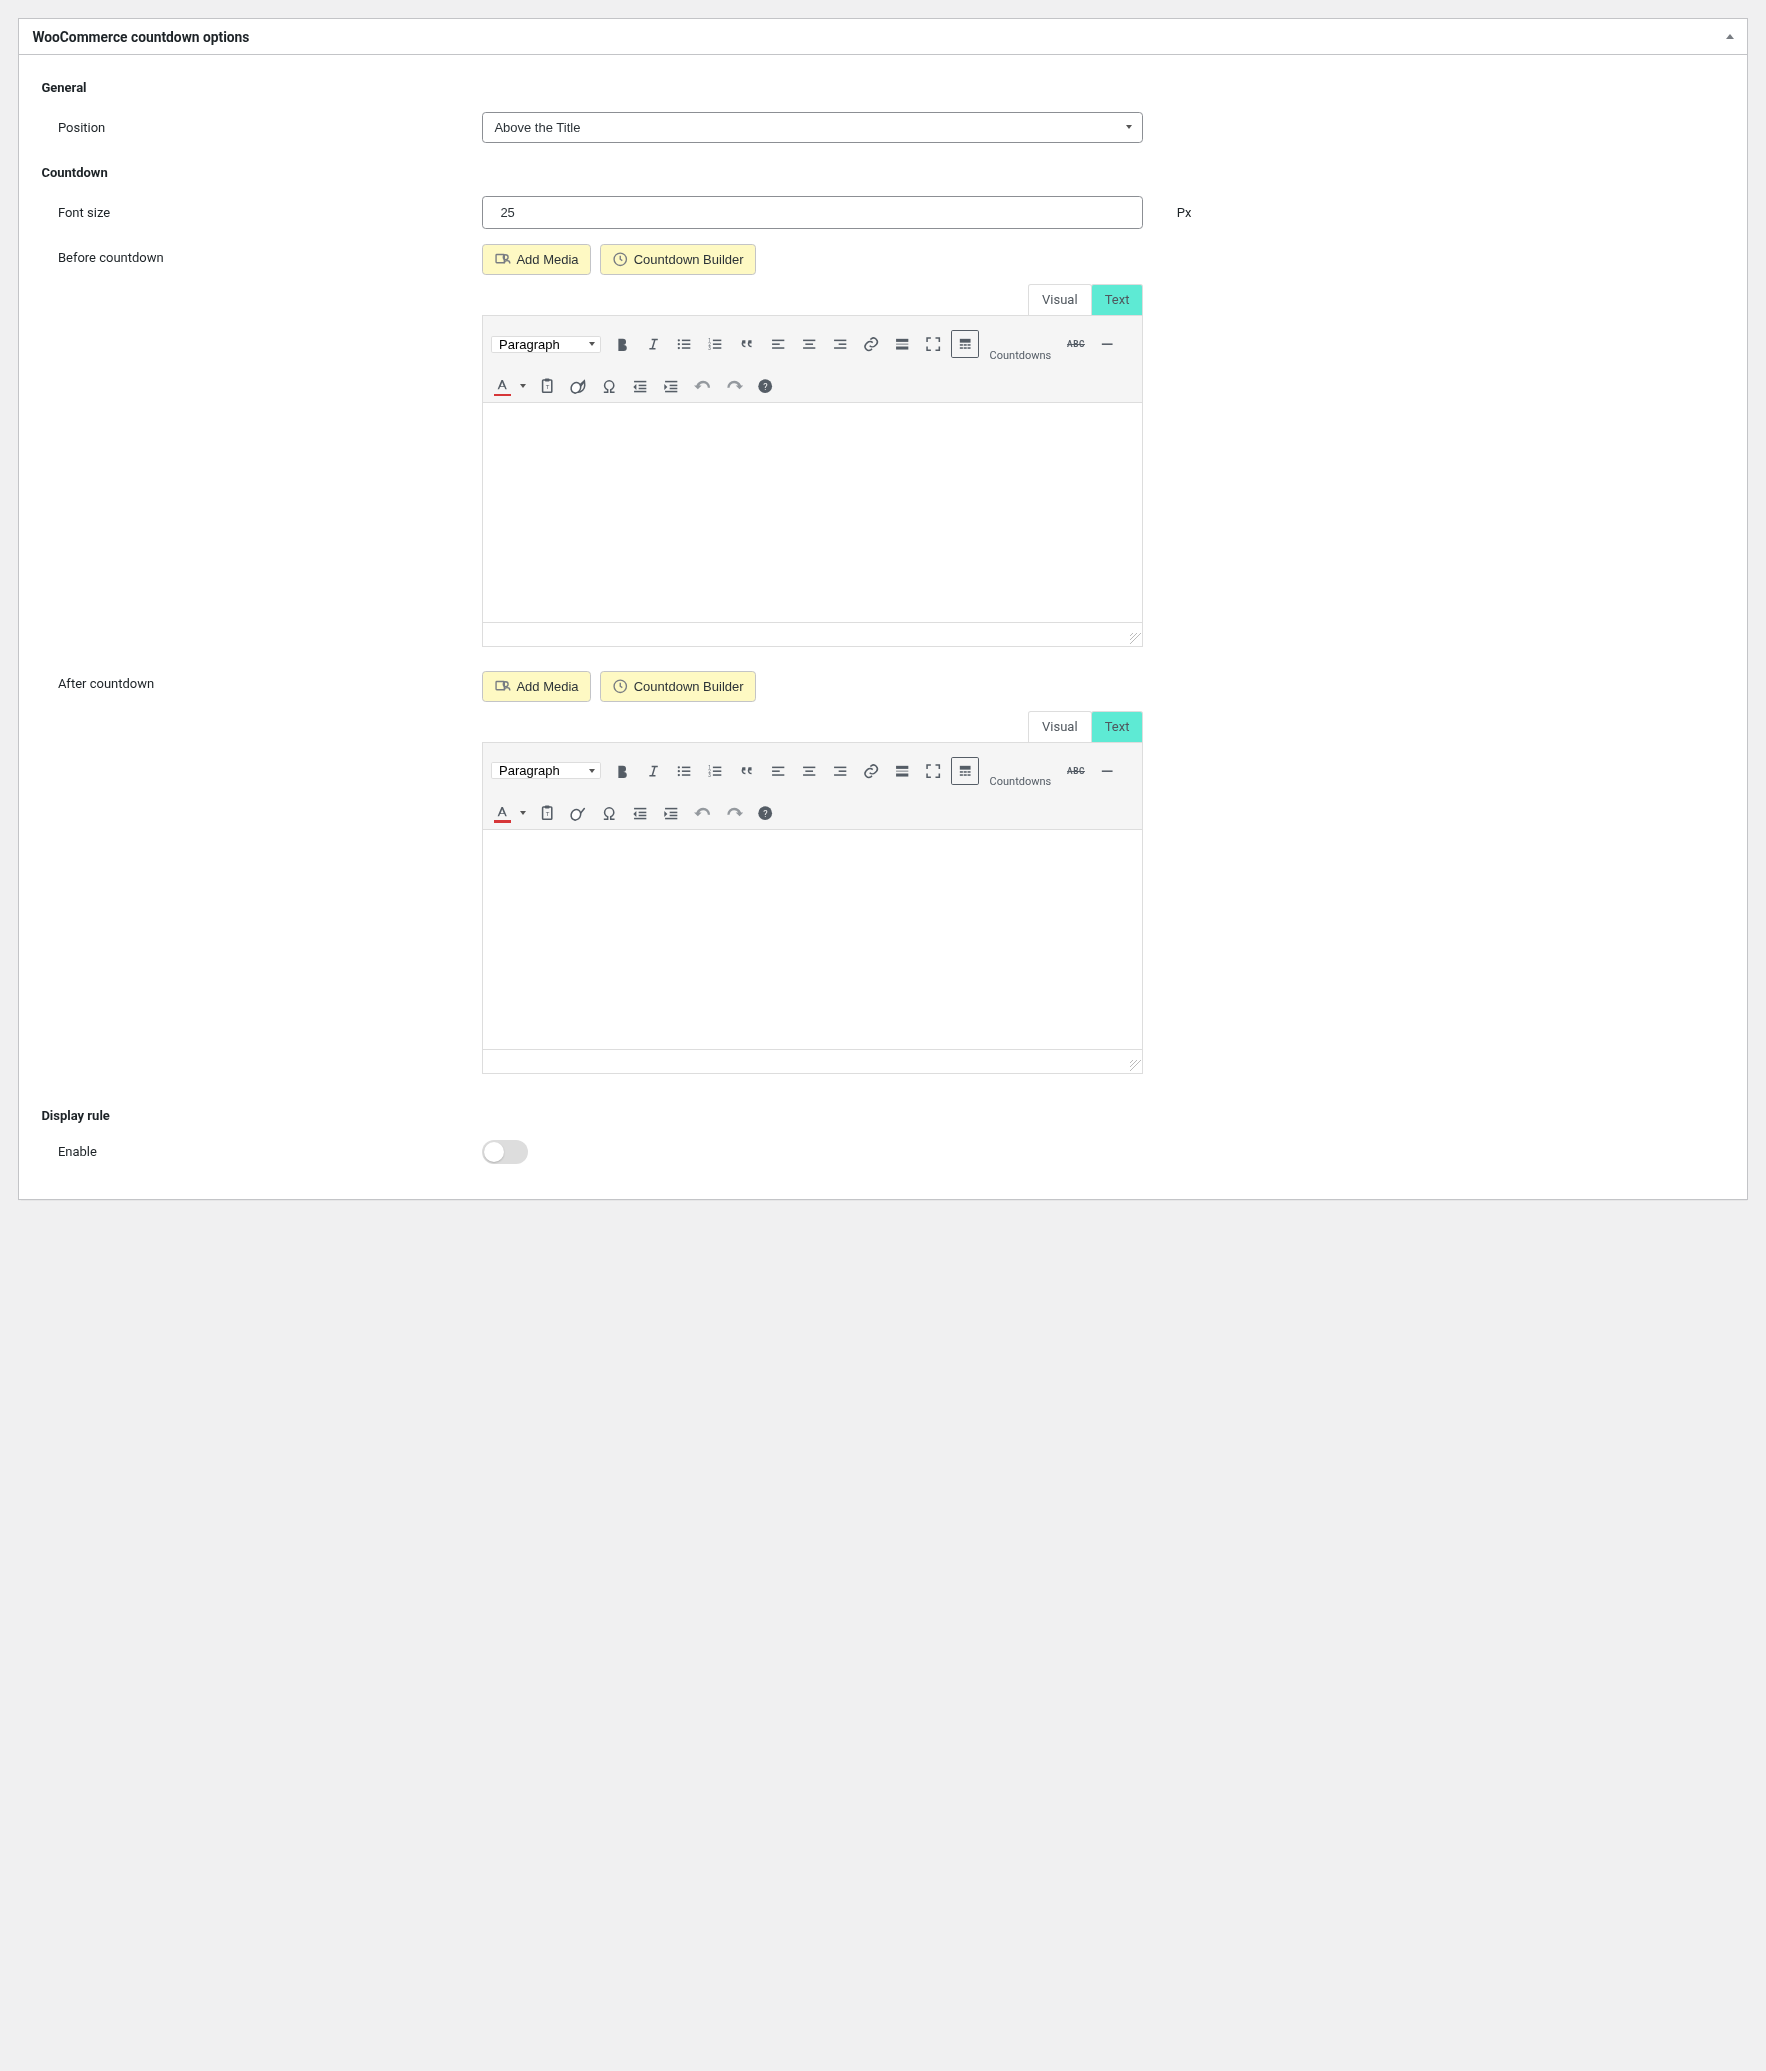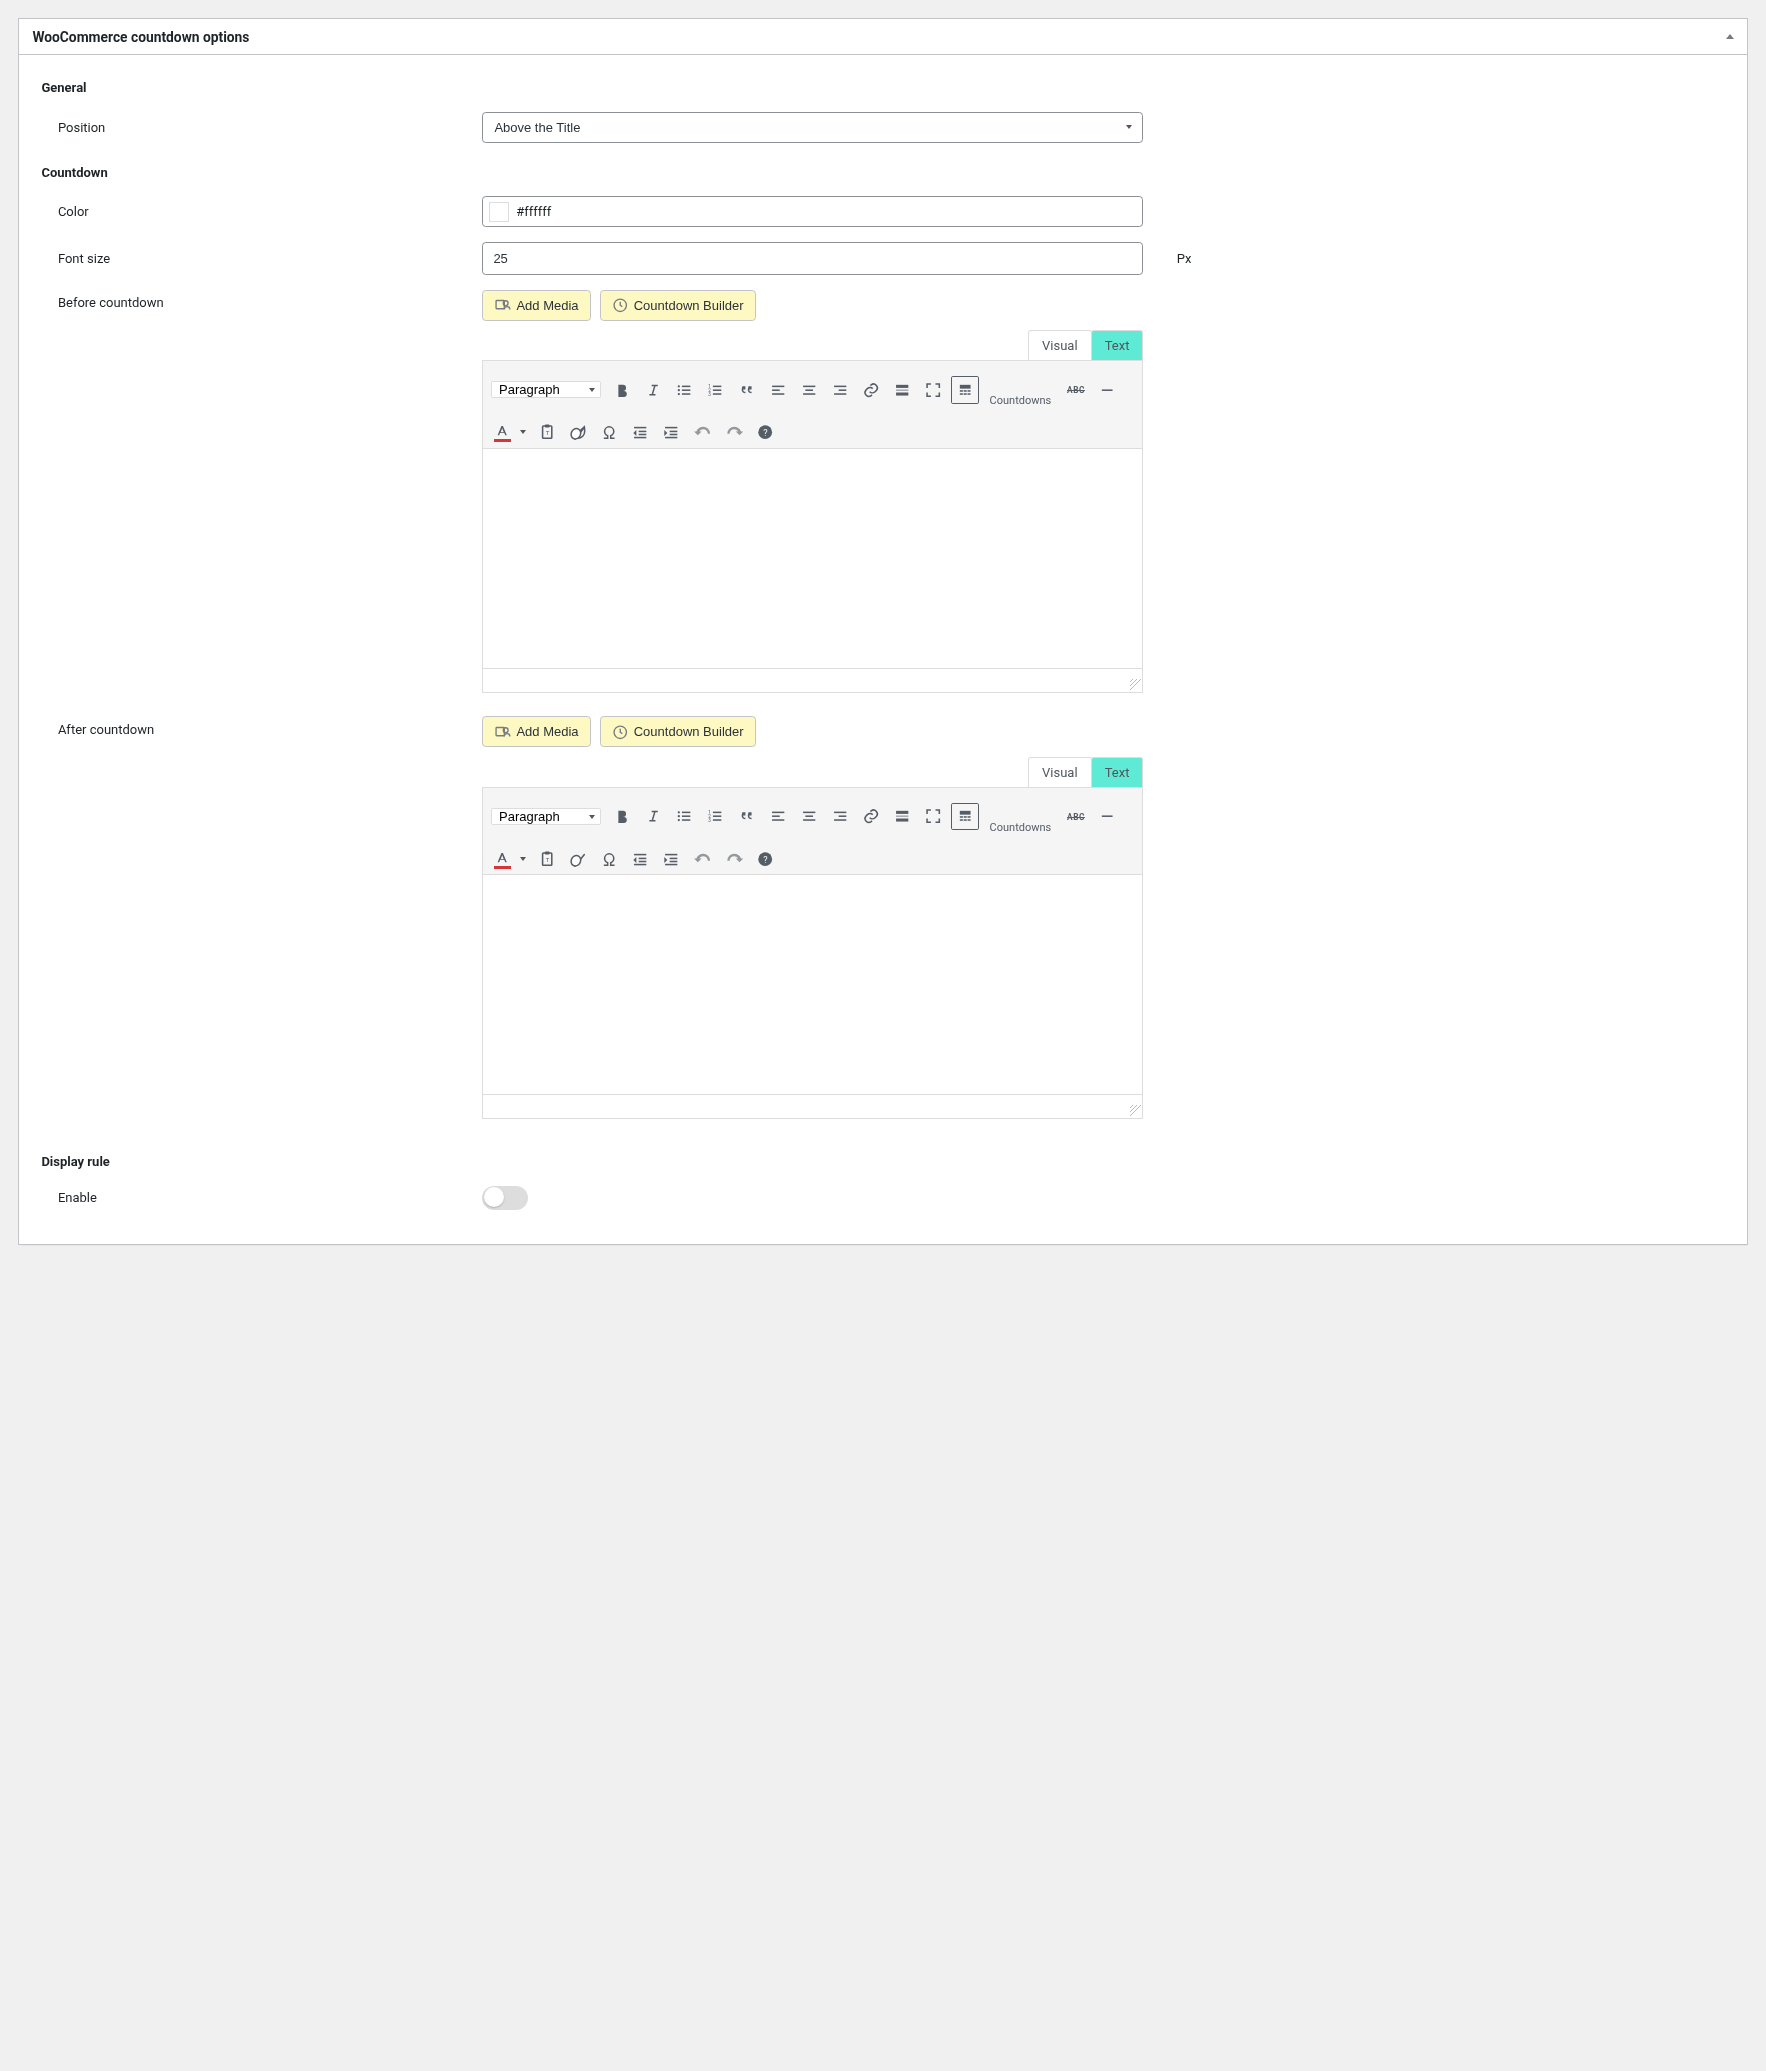--- a/index.html
+++ b/index.html
@@ -38,21 +38,21 @@
   .select-wrap select {
     width:100%; height:31px; padding:0 27.5px 0 11px; font-size:13px;
     border:0.9px solid #8c8f94; border-radius:3.7px; background:#fff;
     appearance:none; -webkit-appearance:none; color:#2c3338;
   }
   .select-caret { position:absolute; right:11px; top:50%; transform:translateY(-50%); width:0;height:0;border-left:3.7px solid transparent;border-right:3.7px solid transparent;border-top:4.6px solid #555; pointer-events:none; }
   
   .color-input-wrap { flex:1; max-width:661px; display:flex; align-items:center; gap:7.3px; border:0.9px solid #8c8f94; border-radius:3.7px; padding:2.8px 5.5px; background:#fff; height:31px;}
   .swatch { width:20px; height:20px; border:0.9px solid #ddd; background:#fff; }
   .text-input {
-    width:100%; height:33px; padding:0 10px; font-size:13px;
+    width:100%; height:33px; padding:0 17px; font-size:13px;
     border:0.9px solid #8c8f94; border-radius:3.7px; background:#fff; color:#2c3338;
   }
   .unit { font-size:13px; color:#1d2327; margin-left:26px;}
   
   .top-align .field-label { align-self:flex-start; padding-top:5.5px; }
   
   .editor-area { flex:1; max-width: 661px; }
   .media-row { display:flex; gap:9.2px; }
   .btn {
     display:inline-flex; align-items:center; gap:5.5px; height:31px; padding:0 11px;
@@ -112,29 +112,20 @@
           <select>
             <option>Above the Title</option>
           </select>
           <div class="select-caret"></div>
         </div>
       </div>
     </div>
 
     <div class="section-title">Countdown</div>
 
-    <div class="field-row">
-      <div class="field-label">Color</div>
-      <div class="field-control">
-        <div class="color-input-wrap">
-          <div class="swatch"></div>
-          <span style="font-size:13px;">#ffffff</span>
-        </div>
-      </div>
-    </div>
 
     <div class="field-row">
       <div class="field-label">Font size</div>
       <div class="field-control">
         <input class="text-input" style="max-width: 661px;" value="25">
         <span class="unit">Px</span>
       </div>
     </div>
 
     <div class="field-row top-align">

